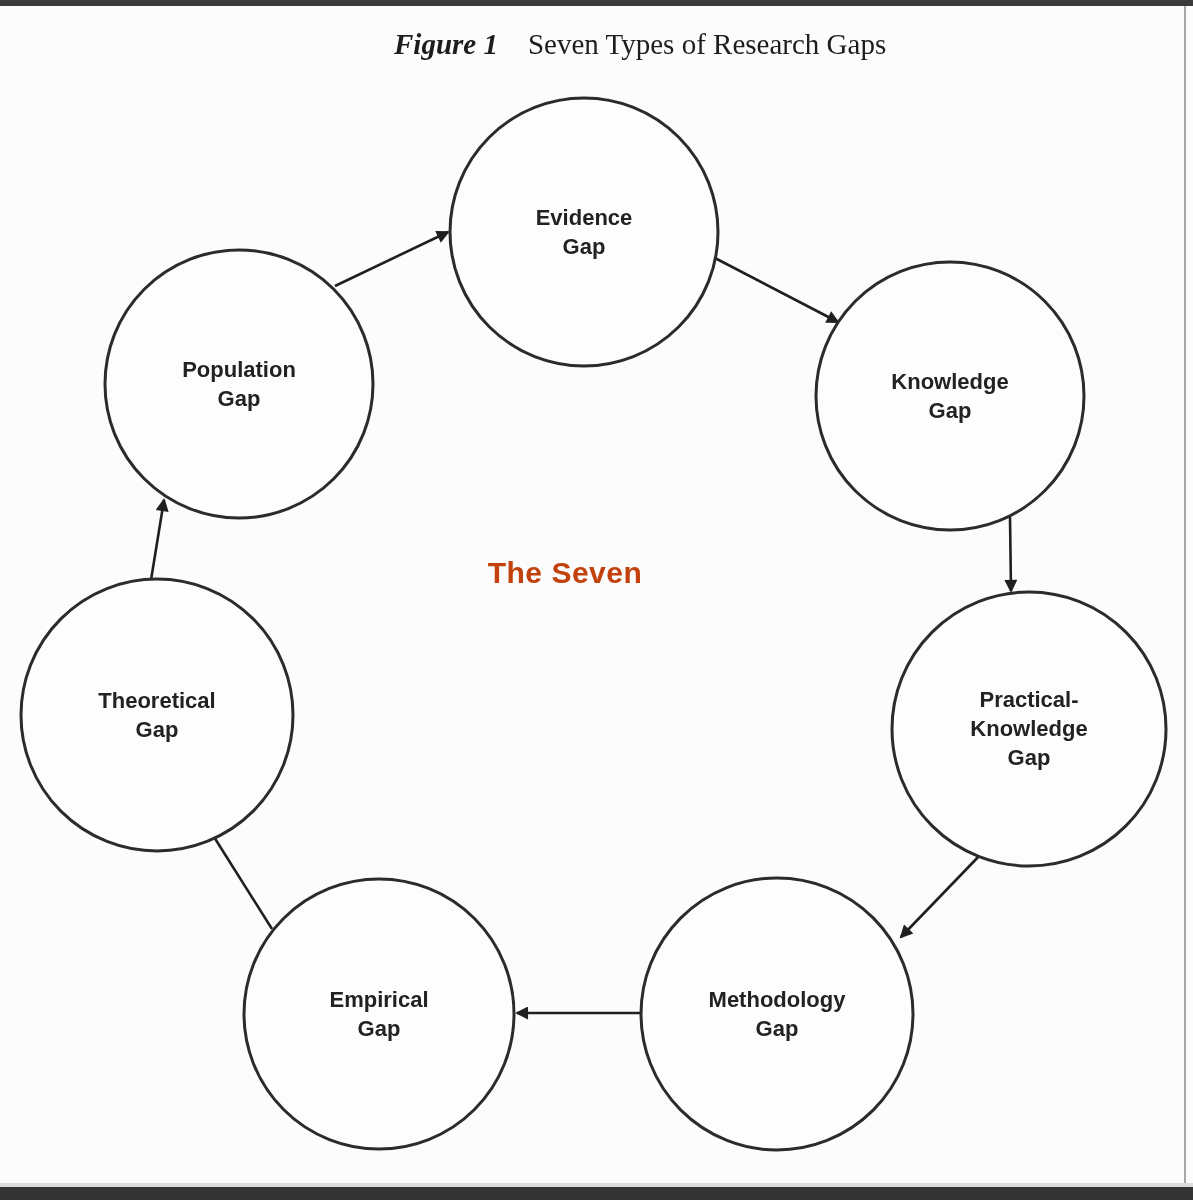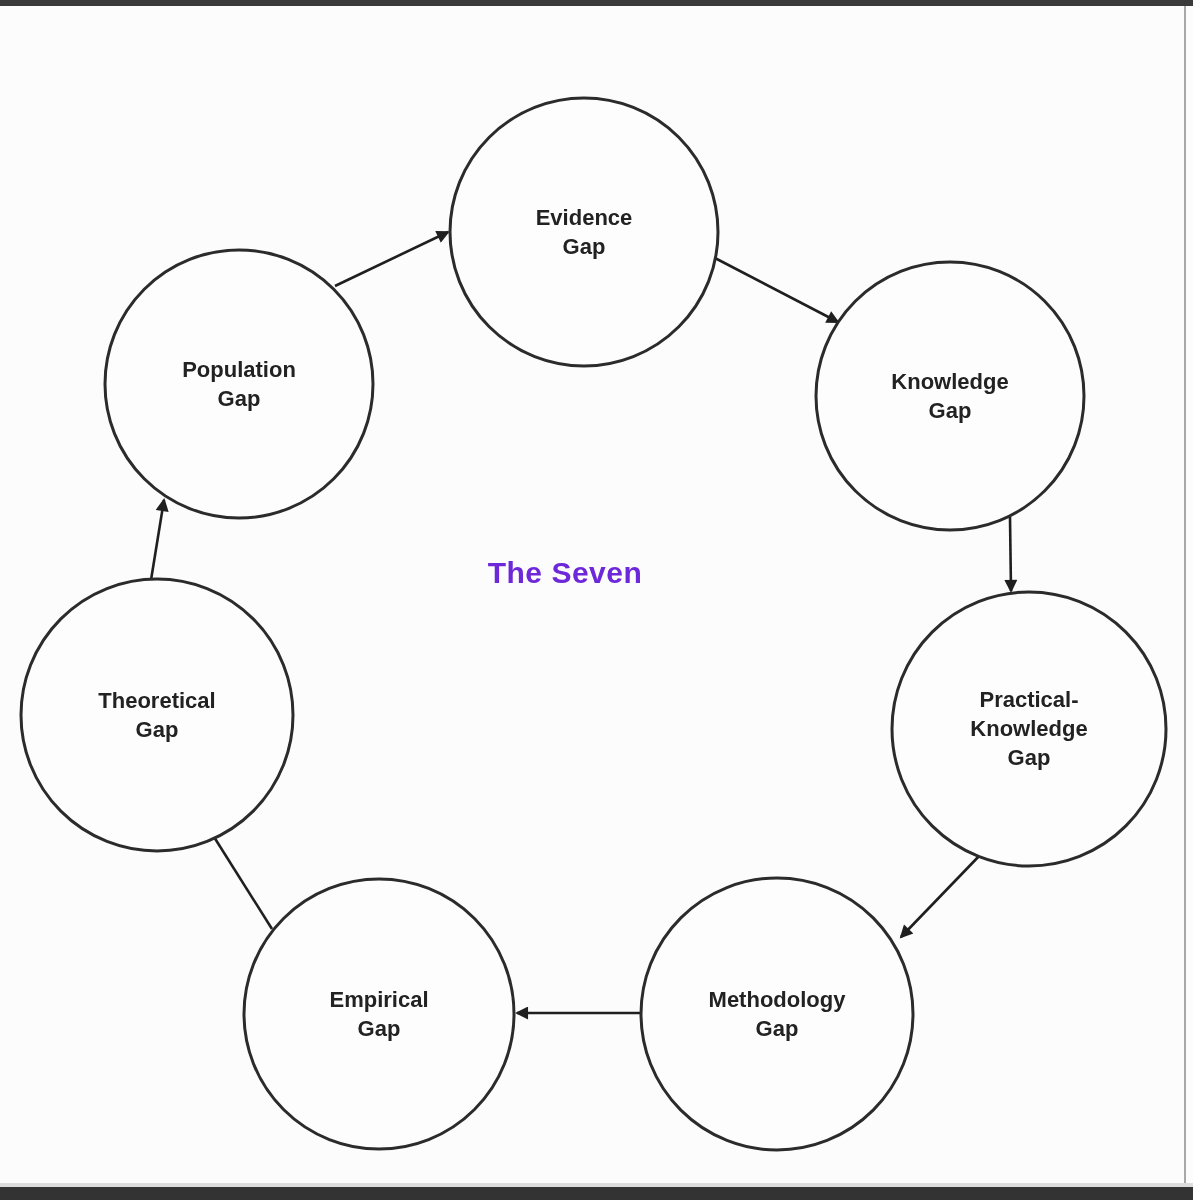--- a/index.html
+++ b/index.html
@@ -58,33 +58,37 @@
   }
   .edge-line {
     stroke: #1f1f1f;
     stroke-width: 2.6;
   }
   
   .center-label {
     position: absolute; left: 380px; top: 548px; width: 370px;
     text-align: center;
     font-family: "Liberation Sans", sans-serif;
-    font-size: 30px; font-weight: bold; color: #6d28d9;
+    font-size: 30px; font-weight: bold; color: #c2410c;
     line-height: 49px;
     letter-spacing: 0.5px;
   }
 </style>
 </head>
 <body>
 
 <div id="page">
 
   <div class="top-bar"></div>
   <div class="right-edge-line"></div>
 
+  <div class="figure-caption">
+    <span class="fig-label">Figure 1</span>
+    <span class="fig-title">Seven Types of Research Gaps</span>
+  </div>
 
   <svg id="diagram-svg" width="1193" height="1200" viewBox="0 0 1193 1200">
     <defs>
       <marker id="arrowhead" viewBox="0 0 10 10" refX="8.5" refY="5" markerWidth="18" markerHeight="13" orient="auto" markerUnits="userSpaceOnUse">
         <path d="M 0 0 L 10 5 L 0 10 z" fill="#1f1f1f"></path>
       </marker>
     </defs>
 
   <line x1="335" y1="286" x2="448" y2="232" class="edge-line" marker-end="url(#arrowhead)"></line>
       <line x1="713" y1="257" x2="838" y2="322" class="edge-line" marker-end="url(#arrowhead)"></line>

